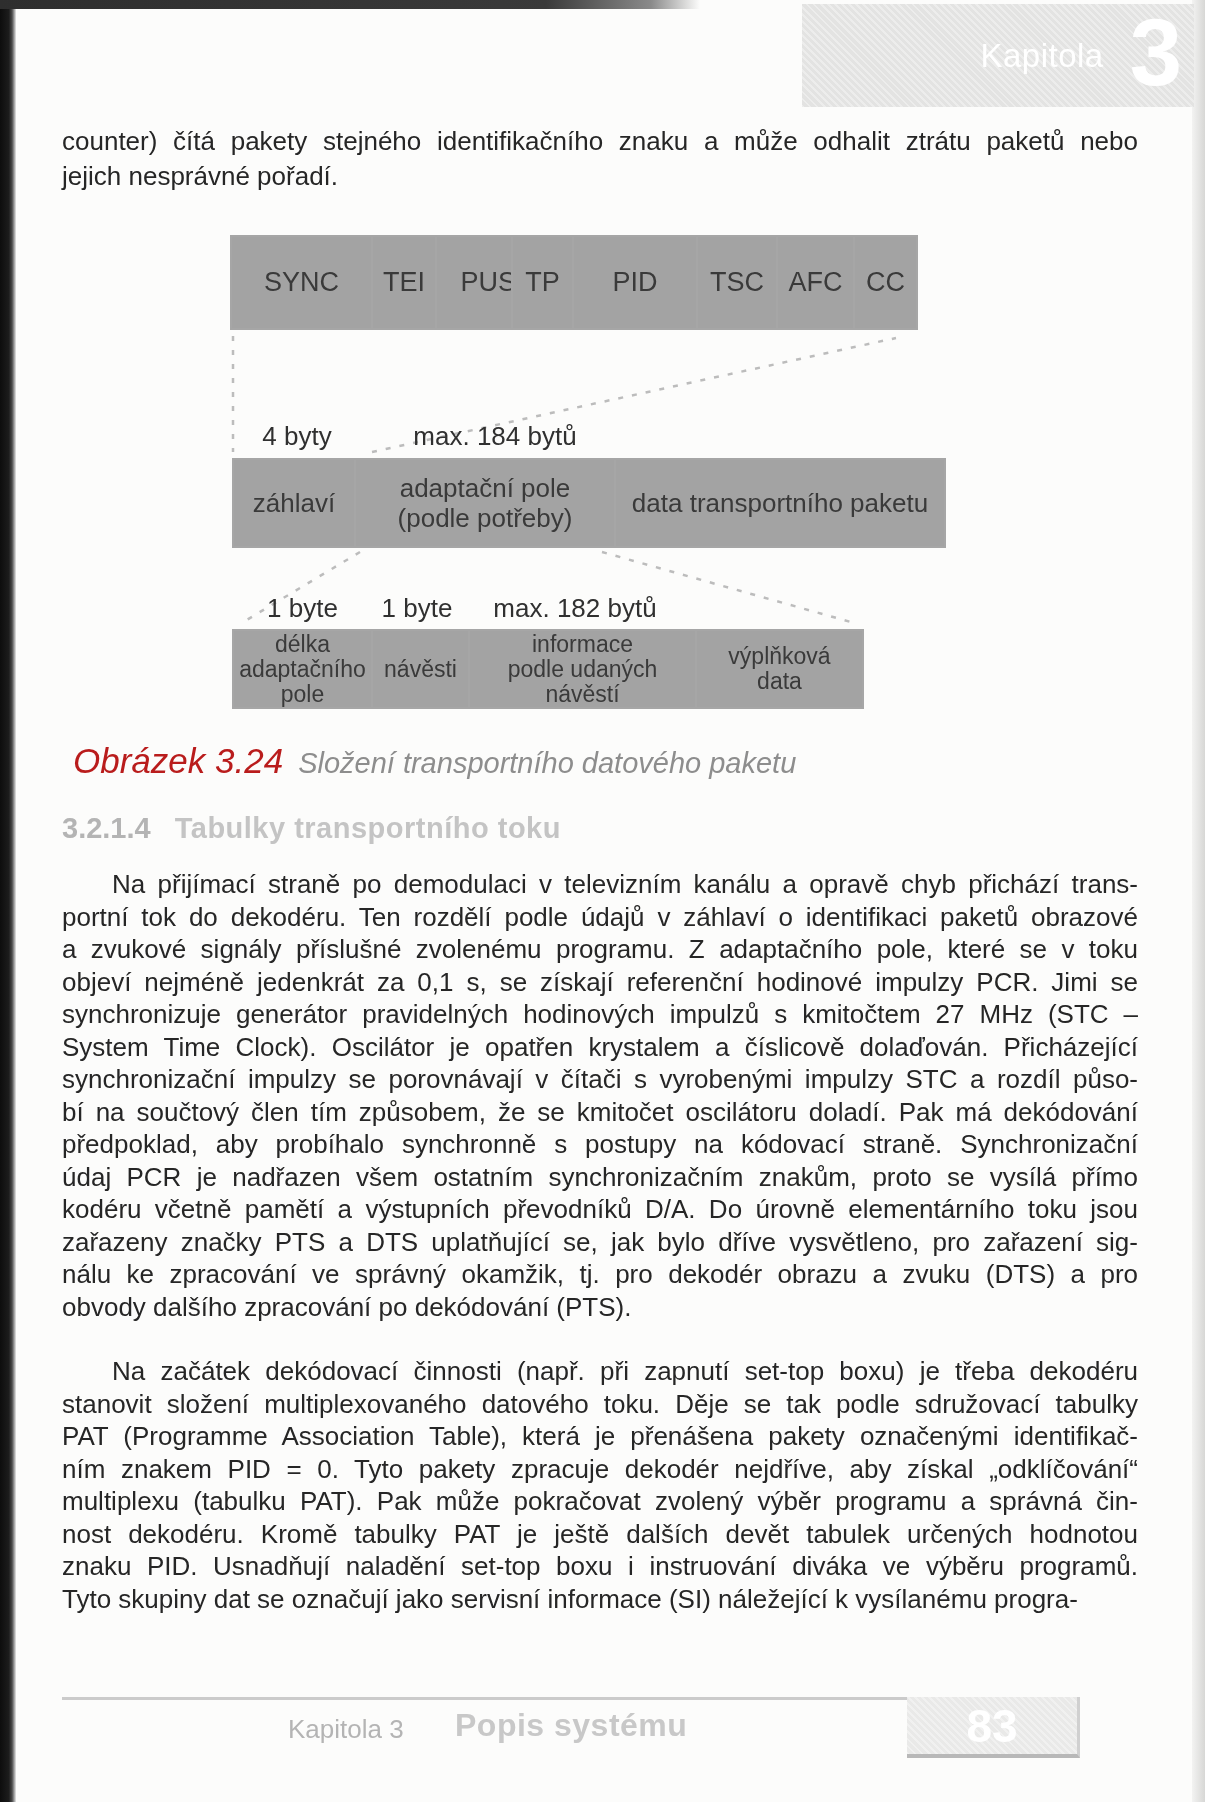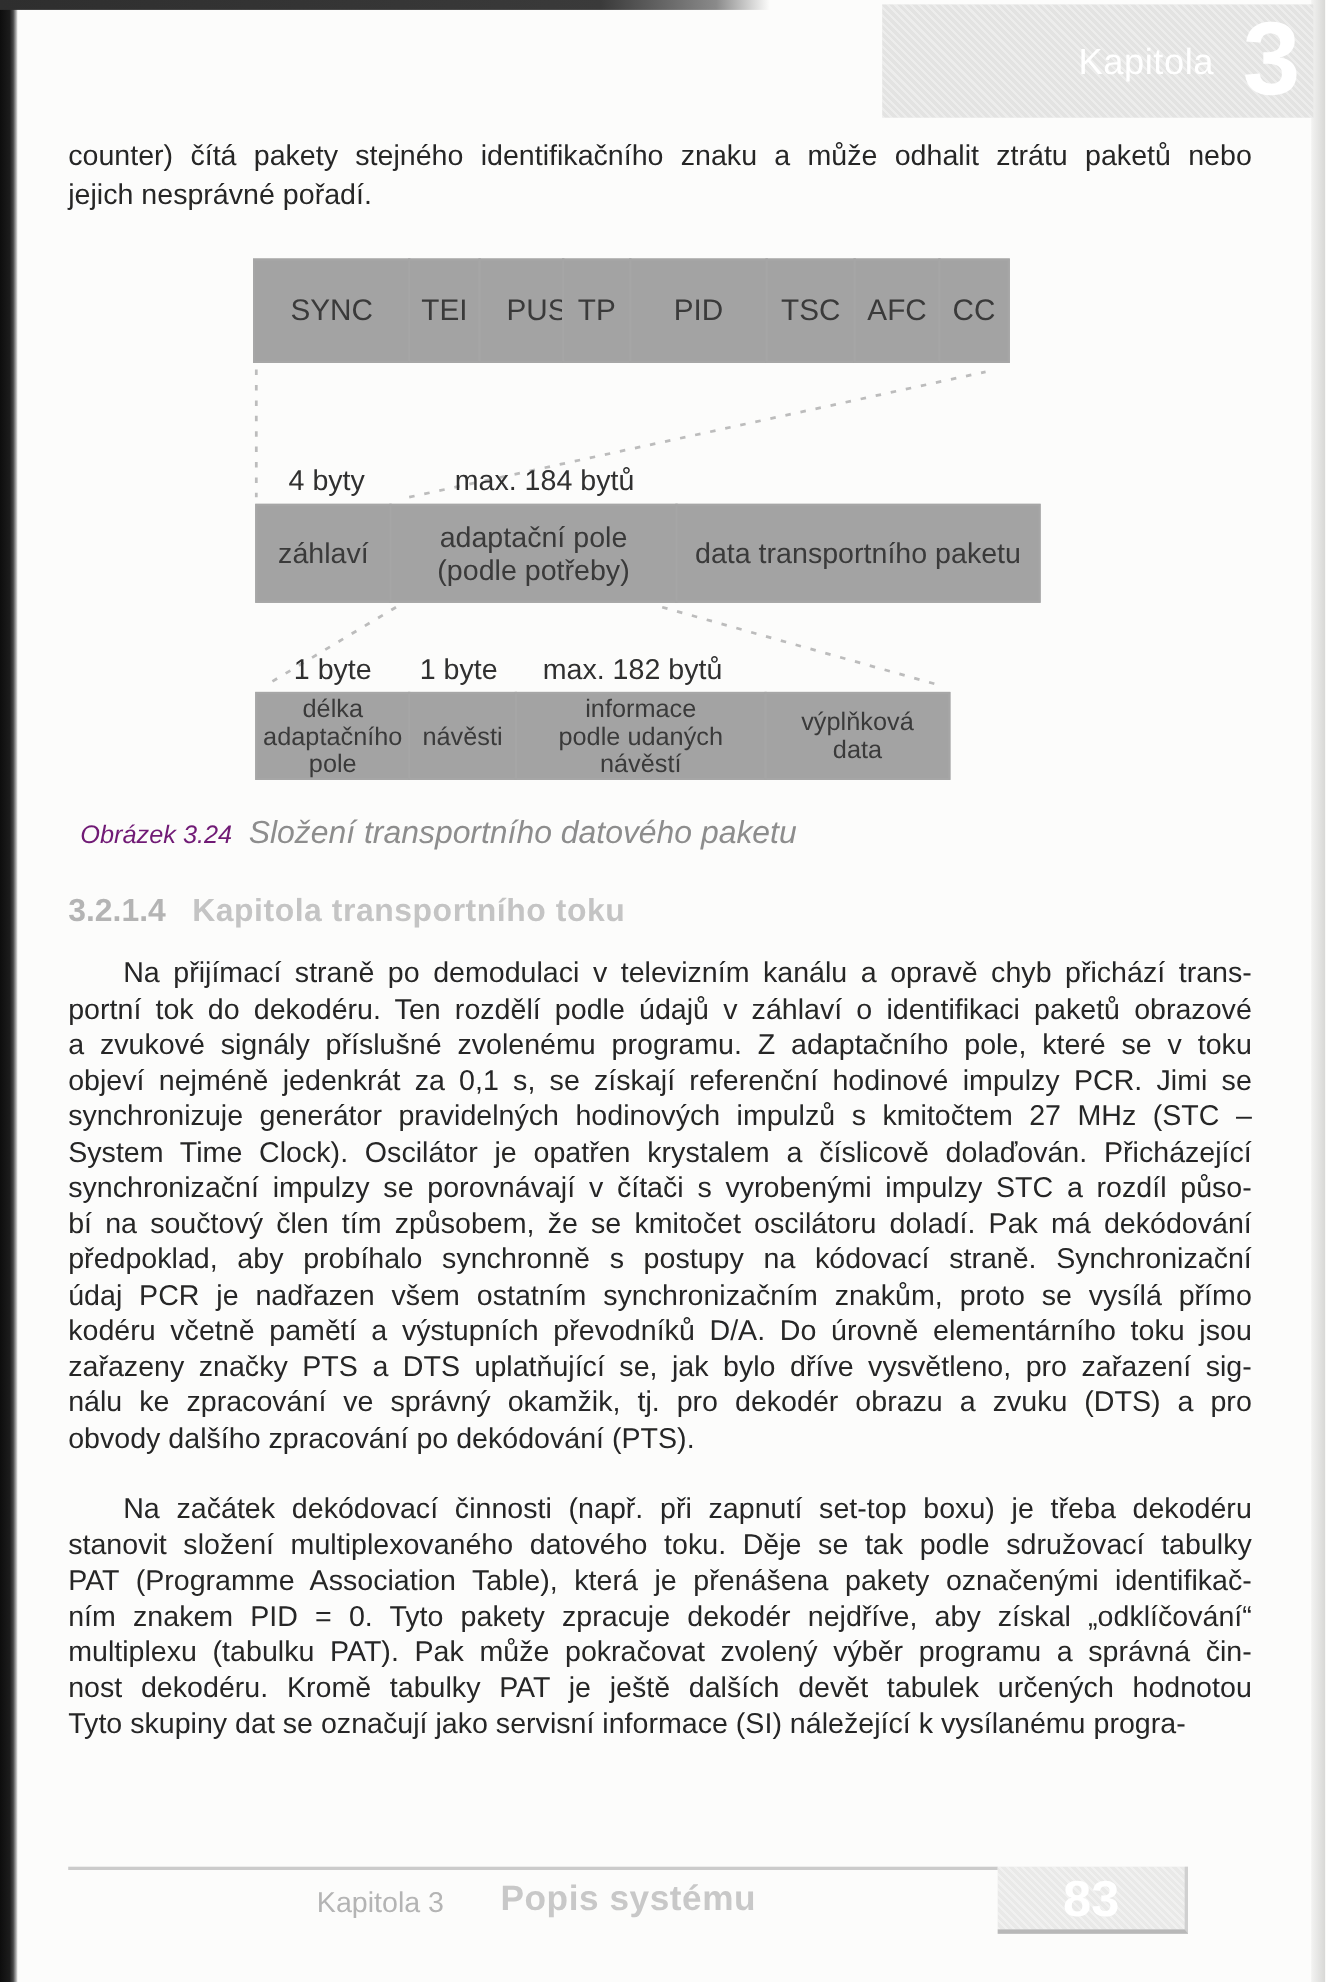--- a/index.html
+++ b/index.html
@@ -44,21 +44,21 @@
   .r3c1{width:141px;} .r3c2{width:99px;} .r3c3{width:229px;} .r3c4{width:169px;}
   .size-label{position:absolute;font-size:26px;color:#303030;text-align:center;}
   .lbl-4byty{left:235px;top:421px;width:124px;}
   .lbl-184{left:365px;top:421px;width:260px;}
   .lbl-1byte-a{left:232px;top:593px;width:141px;}
   .lbl-1byte-b{left:357px;top:593px;width:120px;}
   .lbl-182{left:468px;top:593px;width:214px;}
   .connectors{position:absolute;left:0;top:0;pointer-events:none;}
   .fig-caption{position:absolute;left:73px;top:741px;display:flex;align-items:baseline;gap:15px;
     font-style:italic;}
-  .fig-caption .cap-label{font-size:23px;color:#701a75;}
+  .fig-caption .cap-label{font-size:35px;color:#b91c1c;}
   .fig-caption .cap-title{font-size:29px;color:#8d8d8d;}
   
   .section-heading{position:absolute;left:62px;top:812px;display:flex;gap:24px;
     font-weight:bold;font-size:29px;}
   .section-heading .sec-num{color:#b4b4b4;}
   .section-heading .sec-title{color:#c4c4c4;letter-spacing:.5px;}
   
   .footer-rule{position:absolute;left:62px;top:1697px;width:845px;height:3px;background:#cbcbcb;}
   .footer-chapter{position:absolute;left:288px;top:1714px;font-size:26px;color:#b4b4b4;}
   .footer-section{position:absolute;left:455px;top:1707px;font-size:32px;font-weight:bold;color:#c8c8c8;letter-spacing:.5px;}
@@ -134,21 +134,21 @@
 data</div>
   </div>
 
   <div class="fig-caption">
     <span class="cap-label">Obrázek 3.24</span>
     <span class="cap-title">Složení transportního datového paketu</span>
   </div>
 
   <div class="section-heading">
     <span class="sec-num">3.2.1.4</span>
-    <span class="sec-title">Kapitola transportního toku</span>
+    <span class="sec-title">Tabulky transportního toku</span>
   </div>
 
   <div class="textblock bodycopy">
     <div class="para indent">
 
     <div class="line">Na přijímací straně po demodulaci v televizním kanálu a opravě chyb přichází trans-</div>
         <div class="line">portní tok do dekodéru. Ten rozdělí podle údajů v záhlaví o identifikaci paketů obrazové</div>
         <div class="line">a zvukové signály příslušné zvolenému programu. Z adaptačního pole, které se v toku</div>
         <div class="line">objeví nejméně jedenkrát za 0,1 s, se získají referenční hodinové impulzy PCR. Jimi se</div>
         <div class="line">synchronizuje generátor pravidelných hodinových impulzů s kmitočtem 27 MHz (STC –</div>
@@ -163,20 +163,21 @@
         <div class="line">obvody dalšího zpracování po dekódování (PTS).</div>
       </div>
     <div class="para indent">
 
     <div class="line">Na začátek dekódovací činnosti (např. při zapnutí set-top boxu) je třeba dekodéru</div>
         <div class="line">stanovit složení multiplexovaného datového toku. Děje se tak podle sdružovací tabulky</div>
         <div class="line">PAT (Programme Association Table), která je přenášena pakety označenými identifikač-</div>
         <div class="line">ním znakem PID = 0. Tyto pakety zpracuje dekodér nejdříve, aby získal „odklíčování“</div>
         <div class="line">multiplexu (tabulku PAT). Pak může pokračovat zvolený výběr programu a správná čin-</div>
         <div class="line">nost dekodéru. Kromě tabulky PAT je ještě dalších devět tabulek určených hodnotou</div>
+        <div class="line">znaku PID. Usnadňují naladění set-top boxu i instruování diváka ve výběru programů.</div>
         <div class="line">Tyto skupiny dat se označují jako servisní informace (SI) náležející k vysílanému progra-</div>
       </div>
   </div>
 
   <div class="footer-rule"></div>
   <div class="footer-chapter">Kapitola 3</div>
   <div class="footer-section">Popis systému</div>
   <div class="footer-pagebox">
     <span class="page-num">83</span>
   </div>

